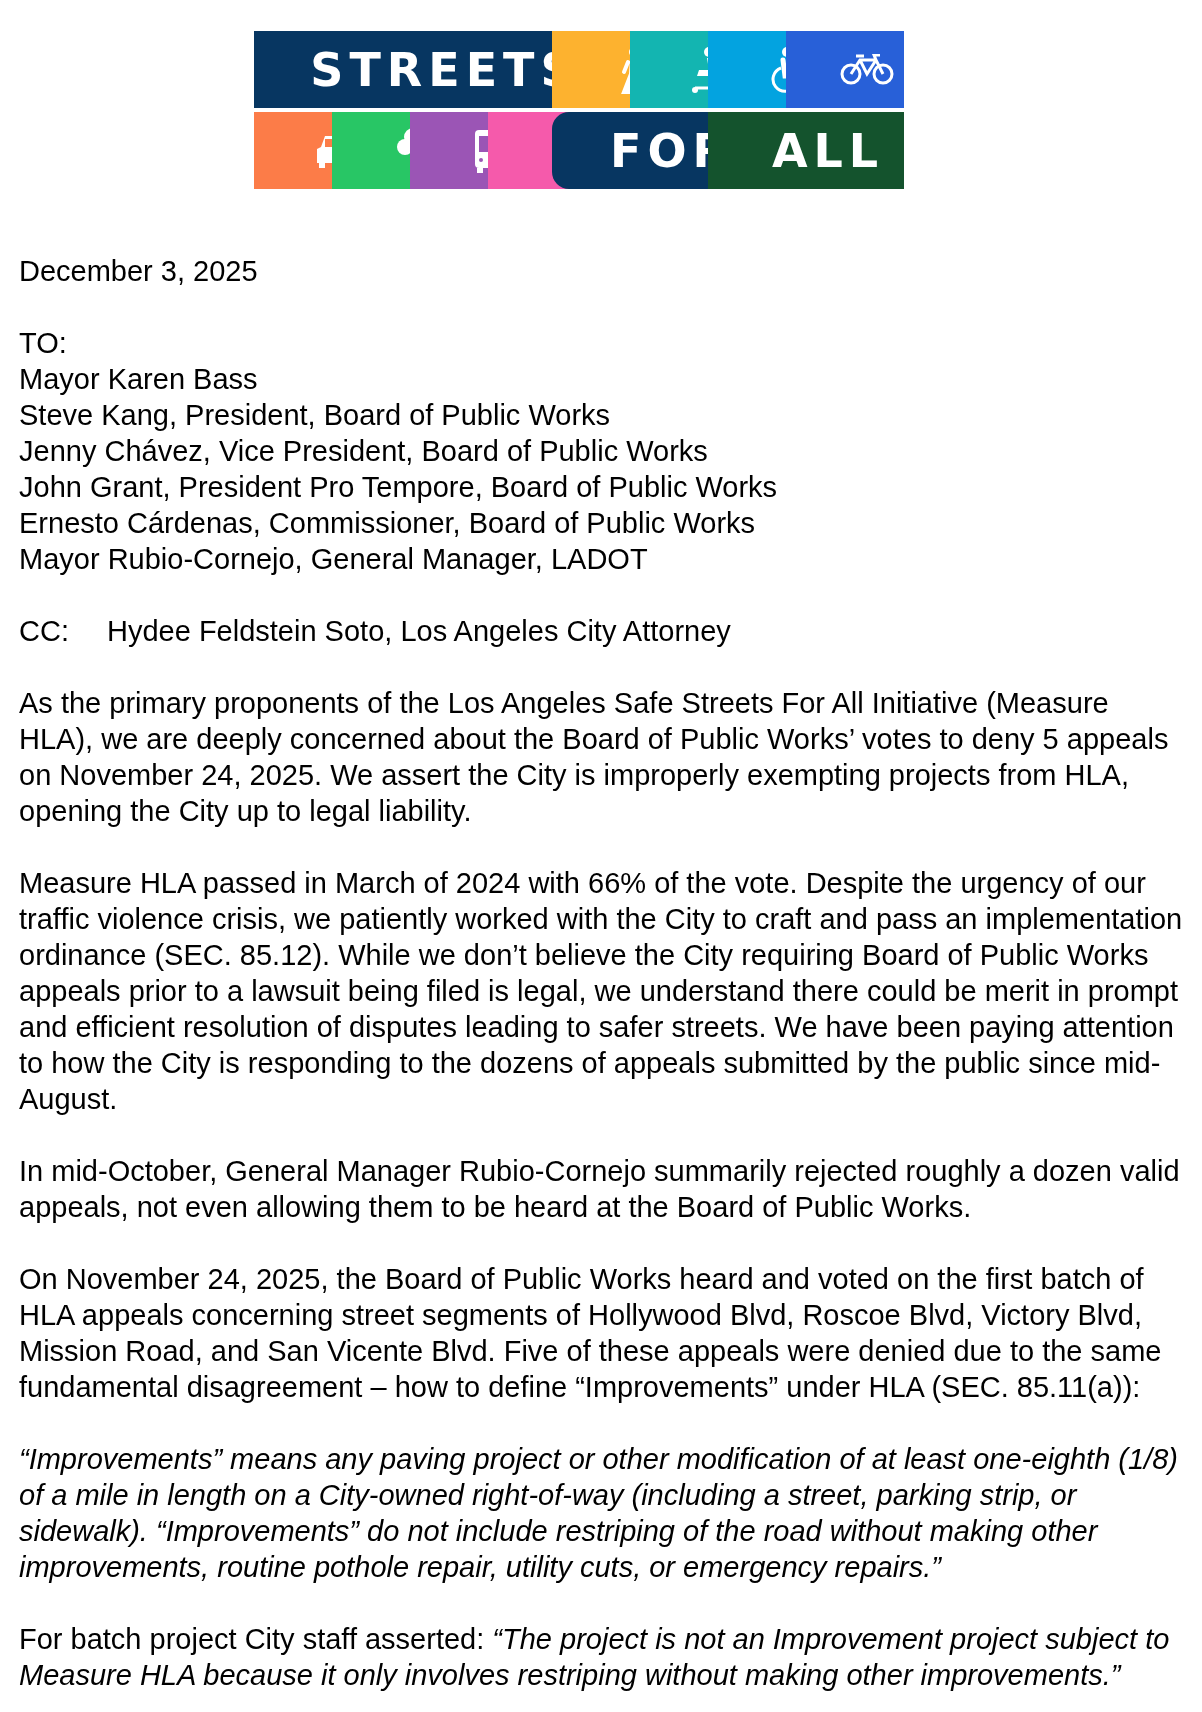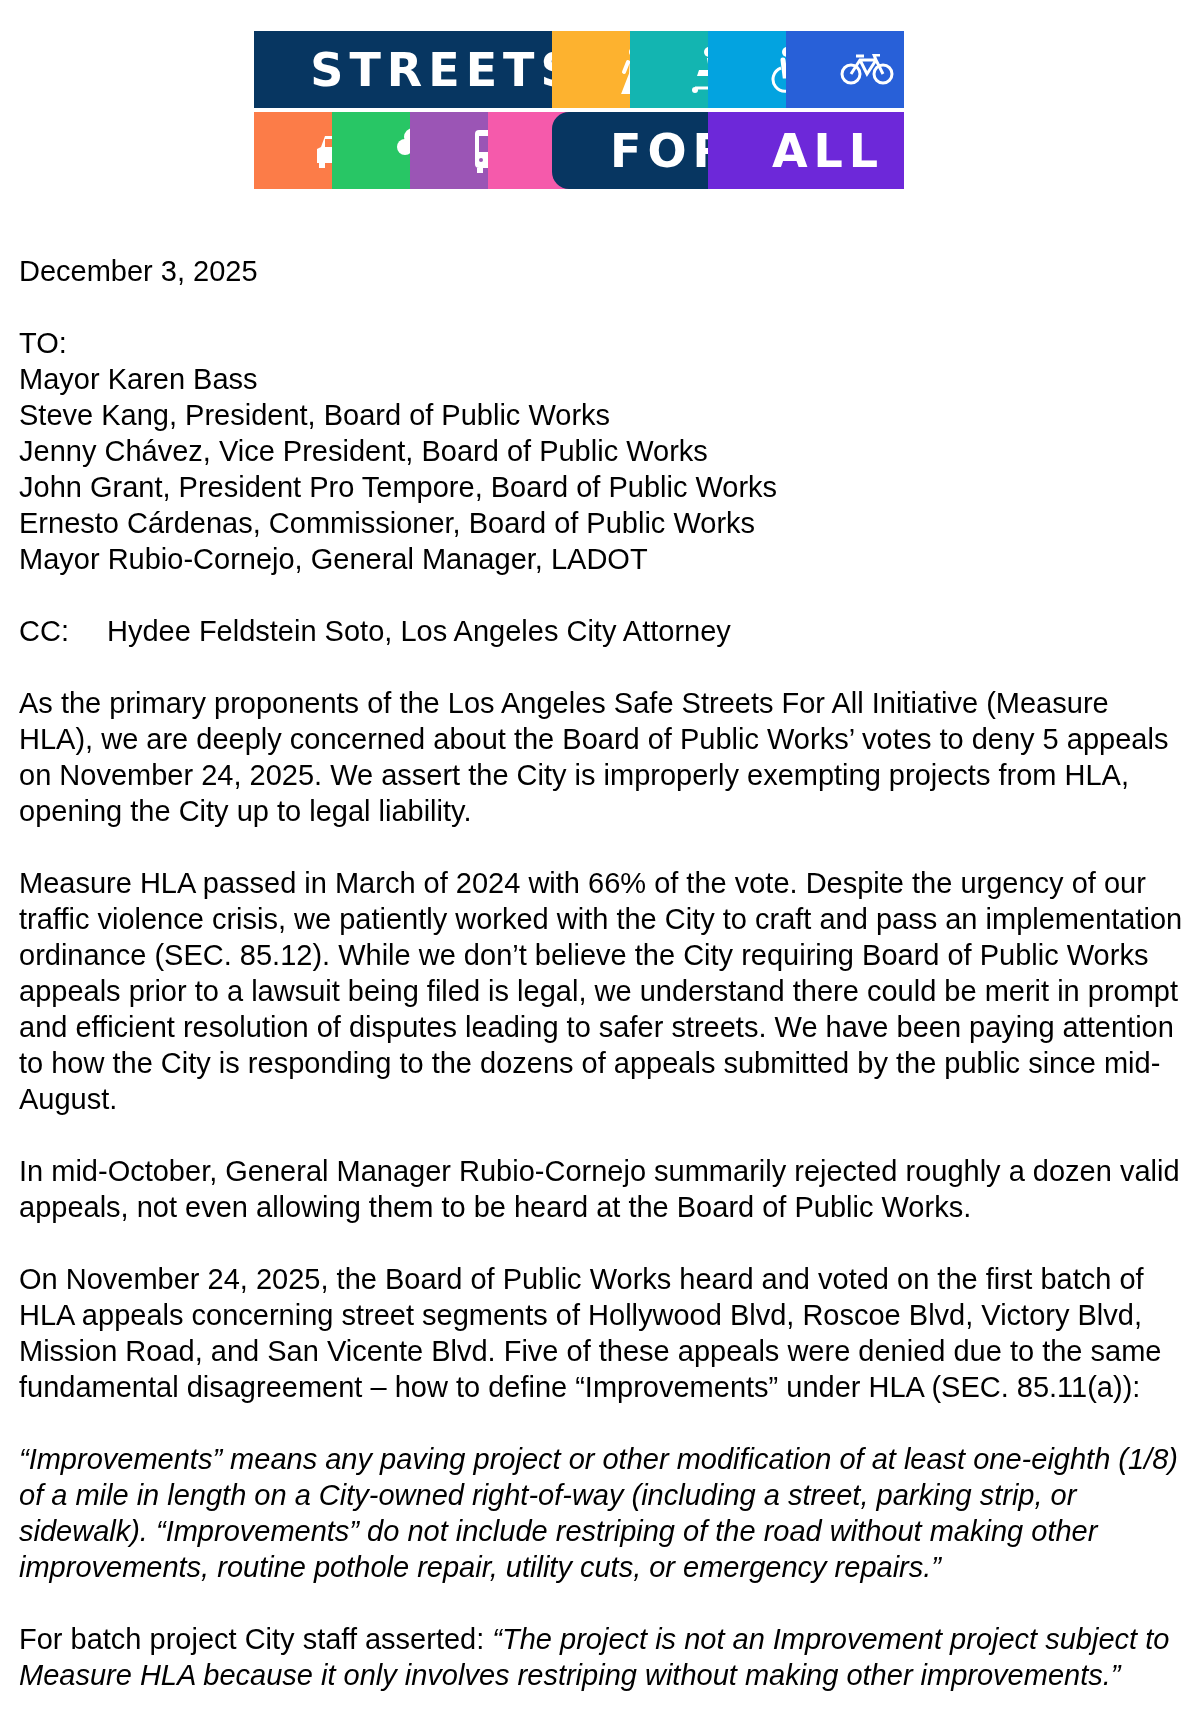--- a/index.html
+++ b/index.html
@@ -77,21 +77,21 @@
   </div>
   <div class="tile" style="left:234px;top:81px;width:74px;height:77px;background:#F55AAB;">
     <svg width="30" height="48" viewBox="0 0 30 48">
         <path d="M10 2 L20 2 M15 2 L15 8" stroke="#fff" stroke-width="2"></path>
         <rect x="4" y="8" width="22" height="30" rx="3" fill="#fff"></rect>
         <rect x="7" y="12" width="16" height="12" fill="#F55AAB"></rect>
         <path d="M6 40 L2 47 M24 40 L28 47 M4 44 L26 44" stroke="#fff" stroke-width="2"></path>
       </svg>
   </div>
   <div class="tile word" style="left:298px;top:81px;width:152px;height:77px;background:#073661;border-radius:17px;">FOR</div>
-  <div class="tile word" style="left:454px;top:81px;width:152px;height:77px;background:#6d28d9;">ALL</div>
+  <div class="tile word" style="left:454px;top:81px;width:152px;height:77px;background:#14532d;">ALL</div>
 </div>
 
 <div class="doc">
   <p>December 3, 2025</p>
   <div class="gap"></div>
   <p>TO:</p>
   <p>Mayor Karen Bass</p>
   <p>Steve Kang, President, Board of Public Works</p>
   <p>Jenny Chávez, Vice President, Board of Public Works</p>
   <p>John Grant, President Pro Tempore, Board of Public Works</p>

